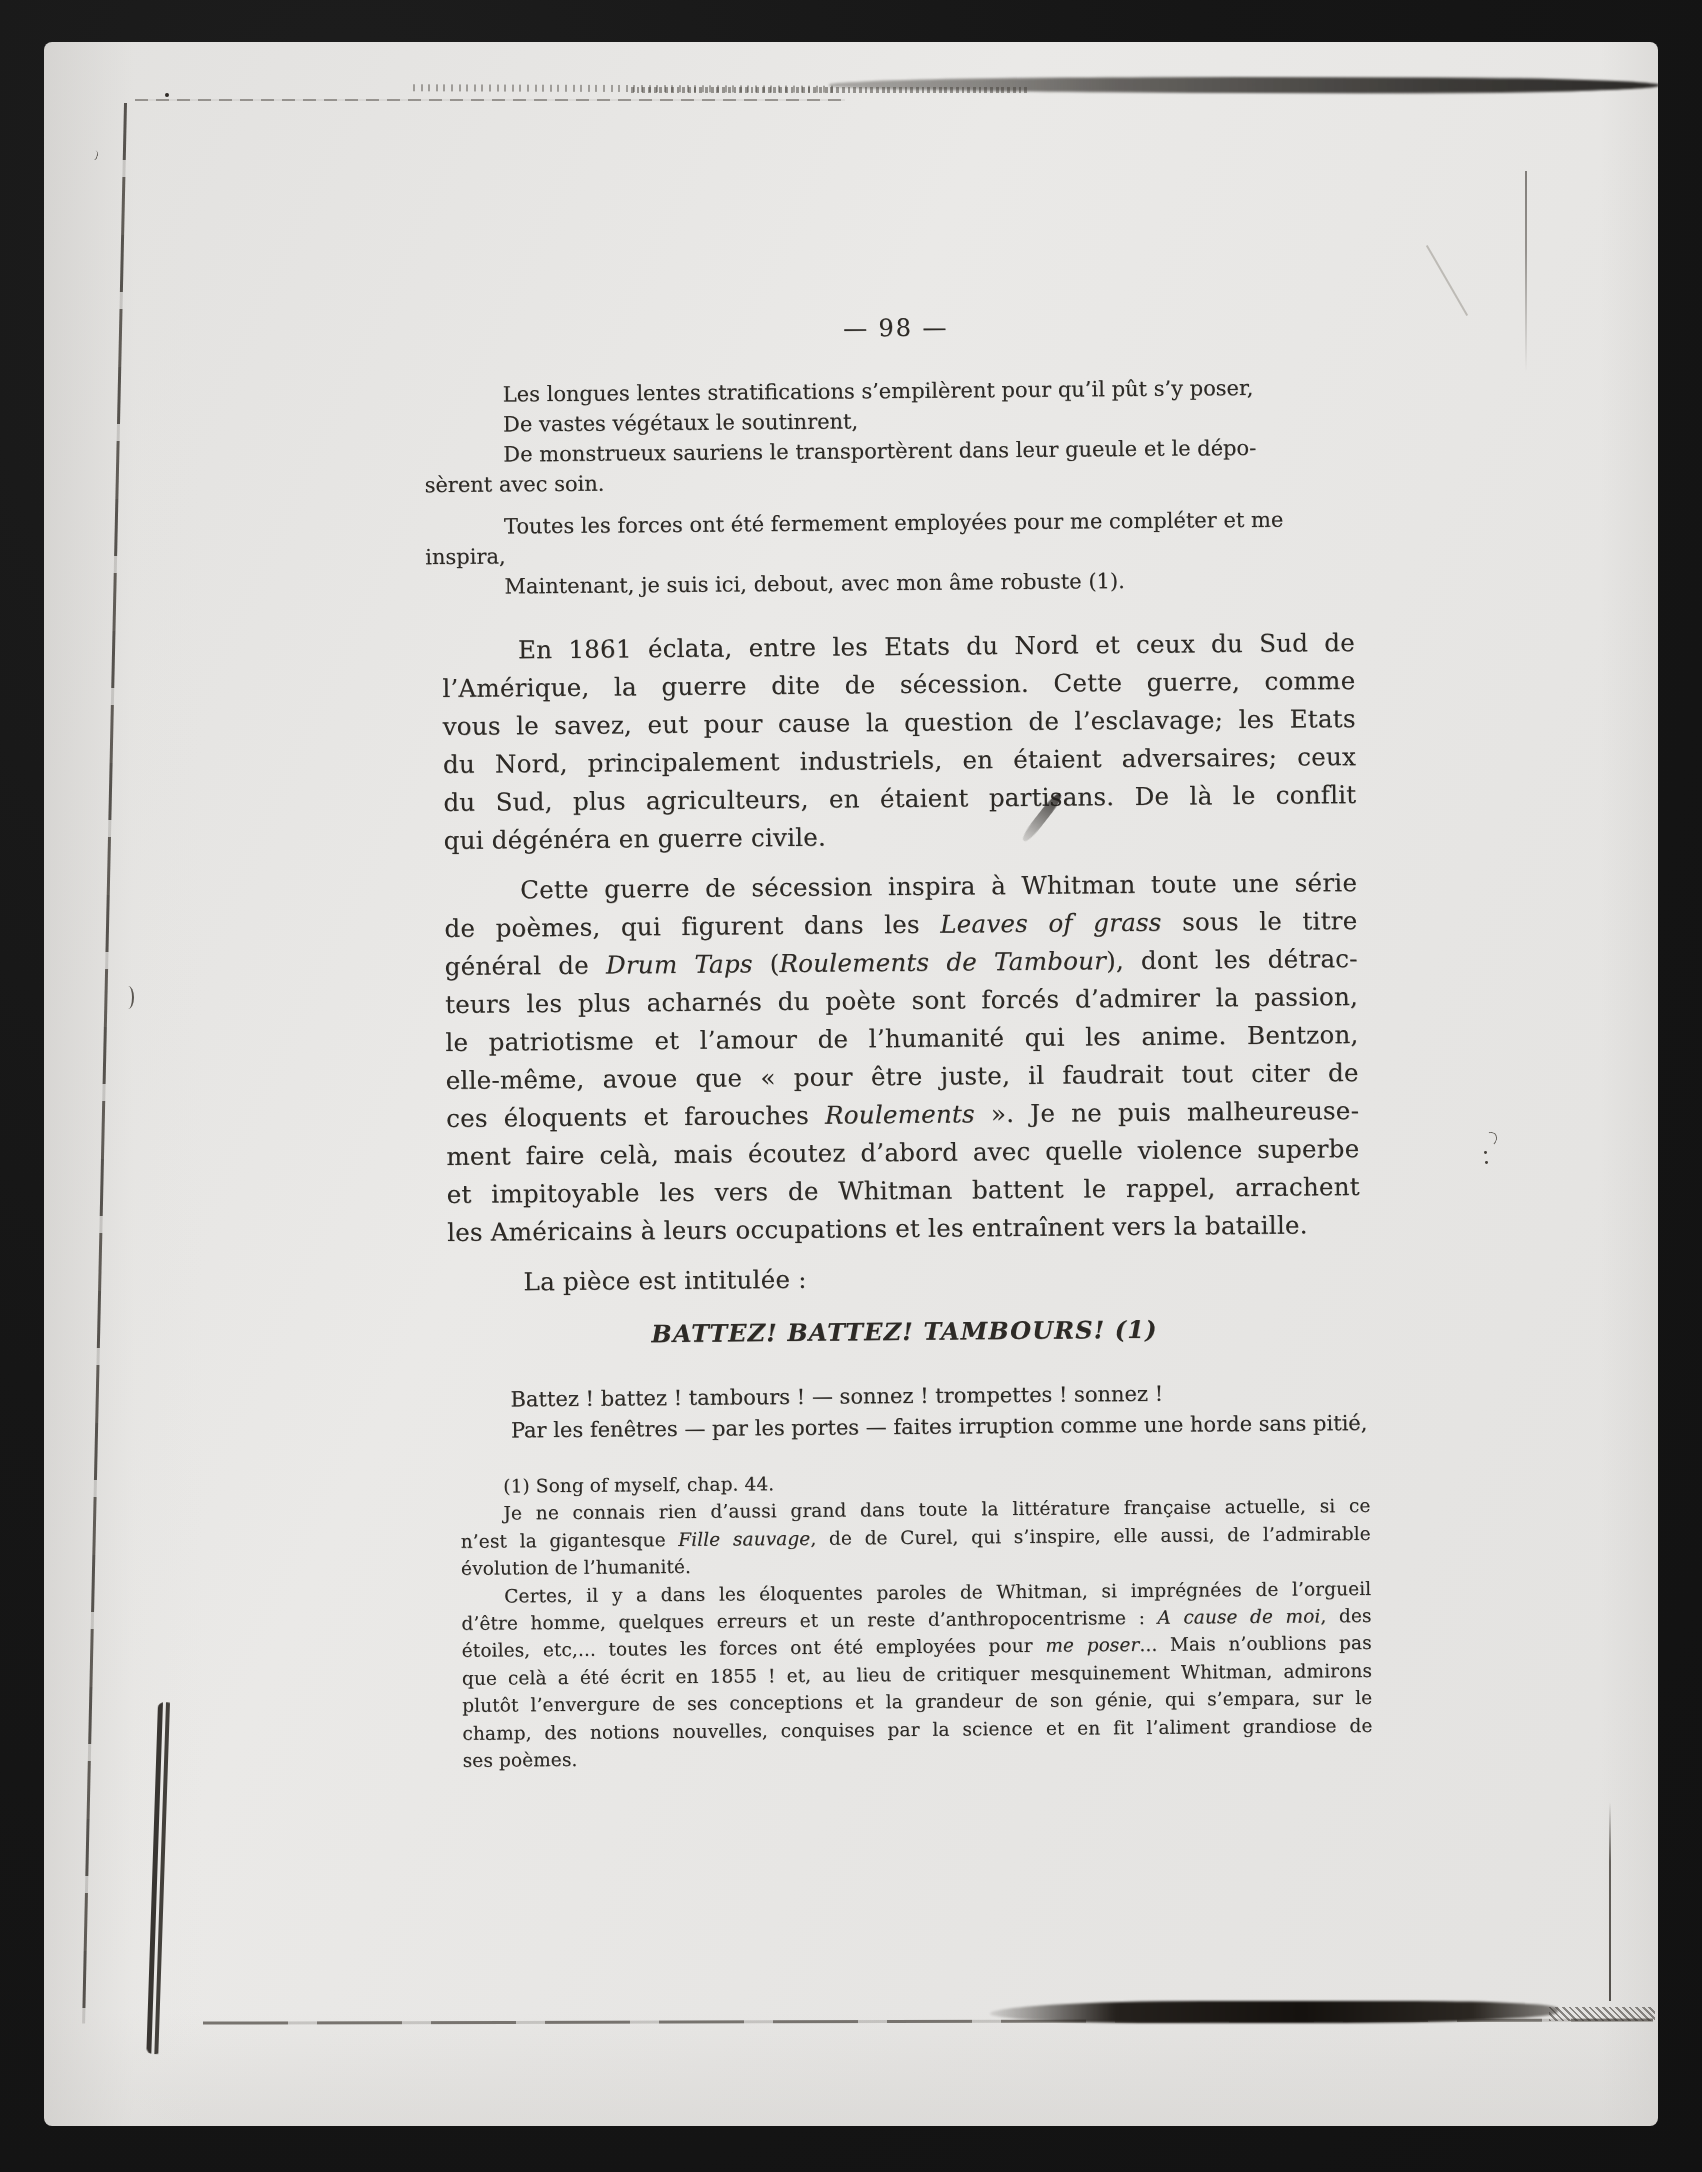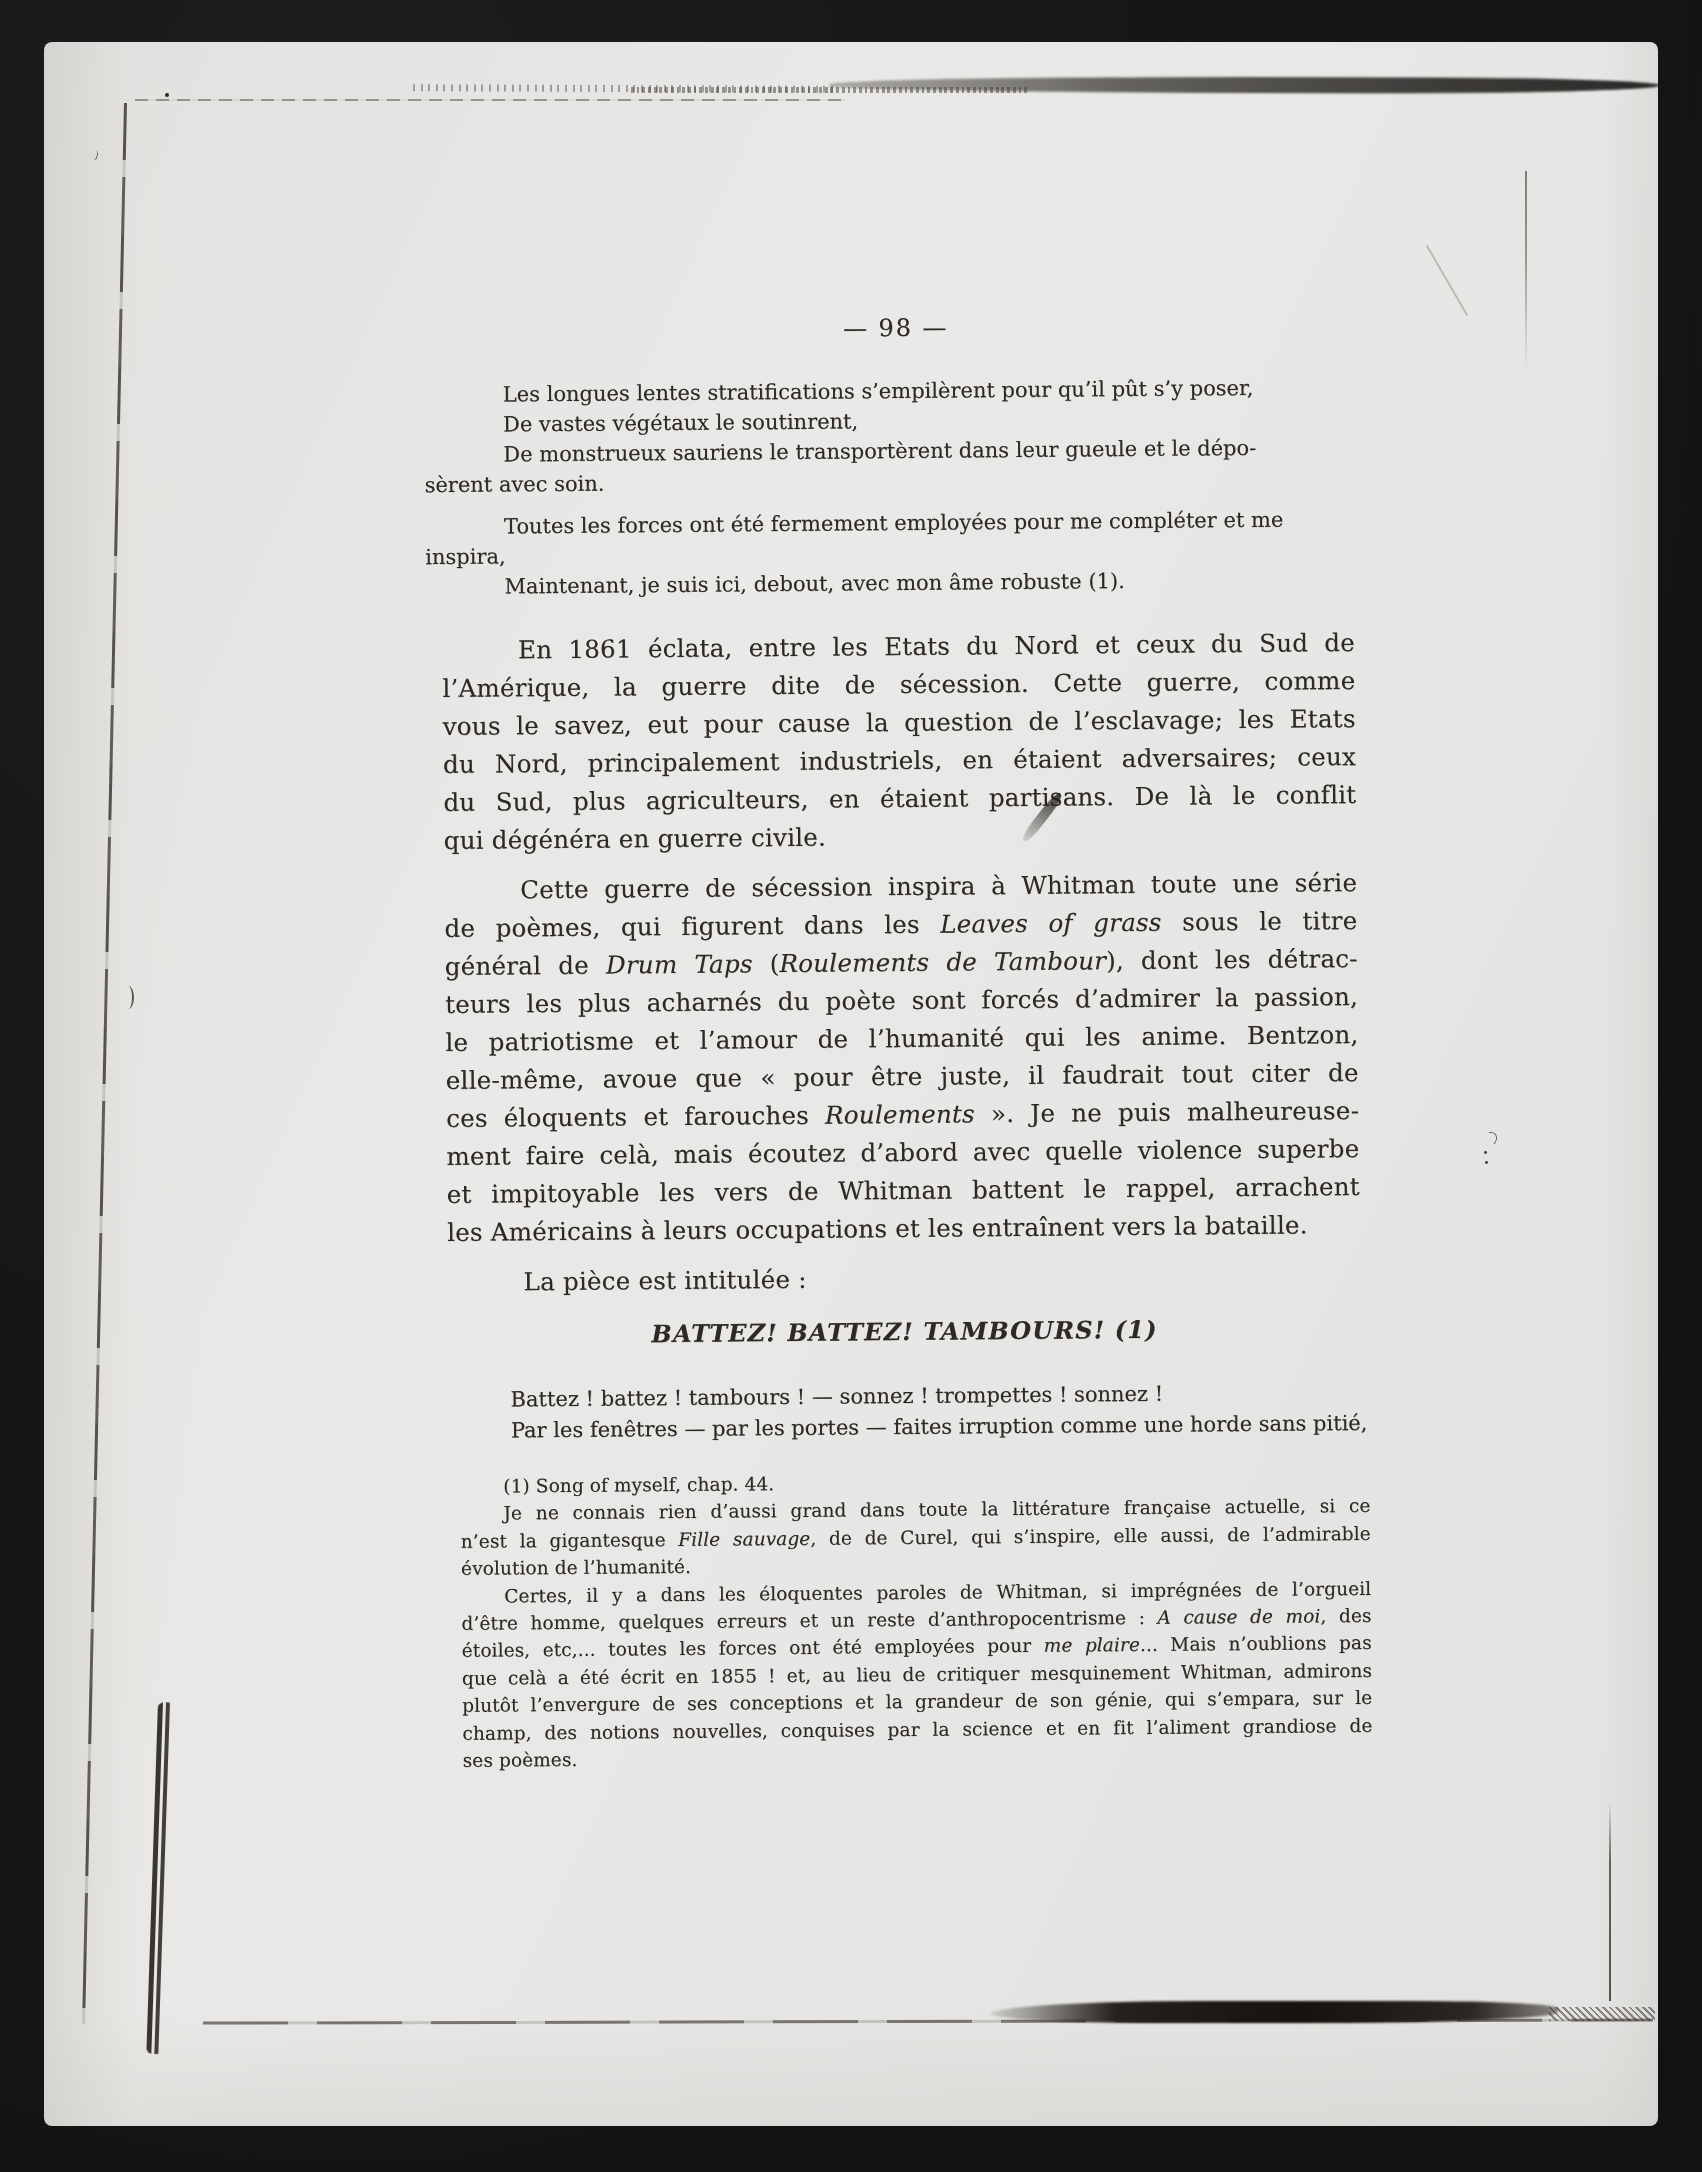--- a/index.html
+++ b/index.html
@@ -164,21 +164,21 @@
         <div class="ln"><span>Par les fenêtres — par les portes — faites irruption comme une horde sans pitié,</span></div>
       </div>
 
     <div class="blk footnote just">
         <div class="ln ind end"><span>(1) Song of myself, chap. 44.</span></div>
         <div class="ln ind"><span>Je ne connais rien d’aussi grand dans toute la littérature française actuelle, si ce</span></div>
         <div class="ln"><span>n’est la gigantesque </span><span class="it">Fille sauvage</span><span>, de de Curel, qui s’inspire, elle aussi, de l’admirable</span></div>
         <div class="ln end"><span>évolution de l’humanité.</span></div>
         <div class="ln ind"><span>Certes, il y a dans les éloquentes paroles de Whitman, si imprégnées de l’orgueil</span></div>
         <div class="ln"><span>d’être homme, quelques erreurs et un reste d’anthropocentrisme : </span><span class="it">A cause de moi</span><span>, des</span></div>
-        <div class="ln"><span>étoiles, etc,... toutes les forces ont été employées pour </span><span class="it">me plaire</span><span>... Mais n’oublions pas</span></div>
+        <div class="ln"><span>étoiles, etc,... toutes les forces ont été employées pour </span><span class="it">me poser</span><span>... Mais n’oublions pas</span></div>
         <div class="ln"><span>que celà a été écrit en 1855 ! et, au lieu de critiquer mesquinement Whitman, admirons</span></div>
         <div class="ln"><span>plutôt l’envergure de ses conceptions et la grandeur de son génie, qui s’empara, sur le</span></div>
         <div class="ln"><span>champ, des notions nouvelles, conquises par la science et en fit l’aliment grandiose de</span></div>
         <div class="ln end"><span>ses poèmes.</span></div>
       </div>
 
   </div>
 </div>
 
 

